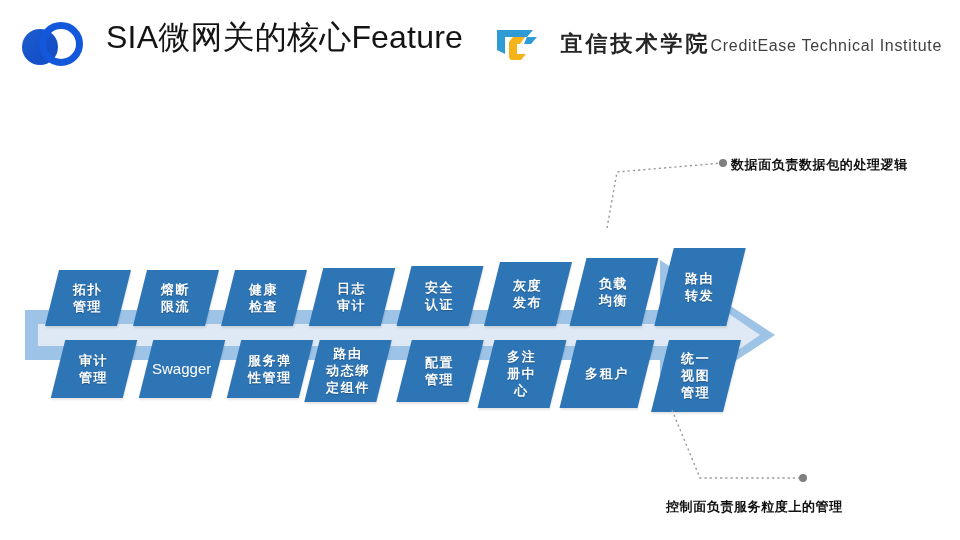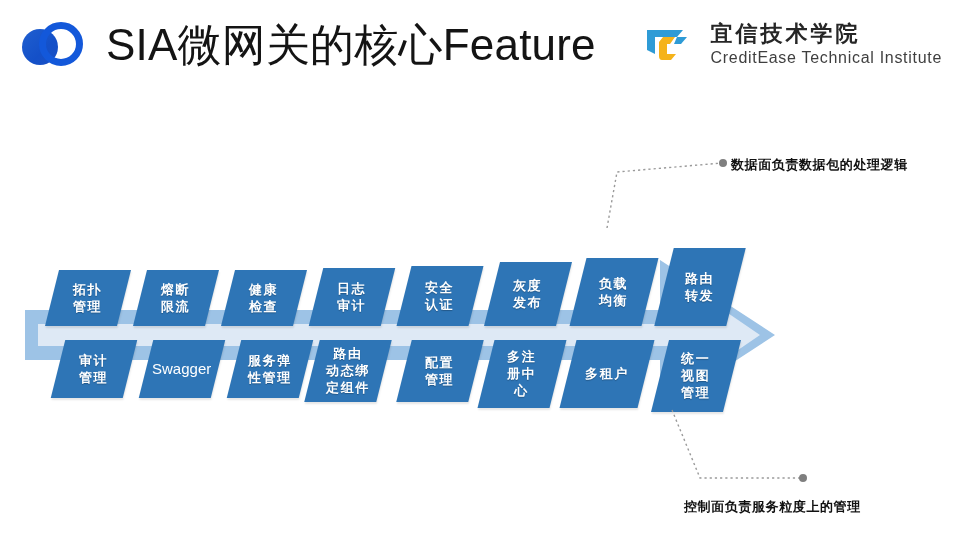--- a/index.html
+++ b/index.html
@@ -15,27 +15,27 @@
   .logo-mark .disc{
     position:absolute;left:0;top:9px;width:36px;height:36px;border-radius:50%;
     background:linear-gradient(135deg,#1f5fd0 0%,#1450c8 60%,#1a4fc4 100%);
   }
   .logo-mark .ring{
     position:absolute;left:17px;top:2px;width:44px;height:44px;border-radius:50%;
     border:7px solid #1358da;box-sizing:border-box;background:transparent;
   }
   .page-title{
     position:absolute;left:106px;top:16px;
-    font-size:44px;color:#141414;letter-spacing:.2px;white-space:nowrap;
+    font-size:32px;color:#141414;letter-spacing:.2px;white-space:nowrap;
     font-weight:400;
   }
 
   .brand{position:absolute;right:18px;top:18px;height:52px;display:flex;align-items:center;gap:9px;}
   .brand-mark{width:52px;height:40px;flex:0 0 auto;}
-  .brand-text{display:flex;flex-direction:column;justify-content:center;line-height:1;margin-left:7px;}
+  .brand-text{display:flex;flex-direction:row;justify-content:center;line-height:1;margin-left:7px;}
   .brand-cn{font-size:22px;font-weight:700;color:#262626;letter-spacing:3px;white-space:nowrap;}
   .brand-en{font-size:16px;color:#3f3f3f;letter-spacing:.7px;white-space:nowrap;margin-top:5px;}
 
   
   .arrow-wrap{position:absolute;left:0;top:240px;width:960px;height:190px;}
   .arrow-svg{position:absolute;left:0;top:0;}
 
   
   .chip{
     position:absolute;
@@ -145,15 +145,15 @@
     </div>
 
   <svg class="leader" width="960" height="540">
     <polyline points="607,228 617,172 722,163" fill="none" stroke="#9a9a9a" stroke-width="1.4" stroke-dasharray="2.2 3"></polyline>
     <circle cx="723" cy="163" r="4" fill="#7f7f7f"></circle>
     <polyline points="672,410 700,478 802,478" fill="none" stroke="#9a9a9a" stroke-width="1.4" stroke-dasharray="2.2 3"></polyline>
     <circle cx="803" cy="478" r="4" fill="#7f7f7f"></circle>
   </svg>
 
   <div class="callout" style="left:731px;top:156px;">数据面负责数据包的处理逻辑</div>
-  <div class="callout" style="left:684px;top:498px;">控制面负责服务粒度上的管理</div>
+  <div class="callout" style="left:666px;top:498px;">控制面负责服务粒度上的管理</div>
 
 </div>
 
 </body></html>

